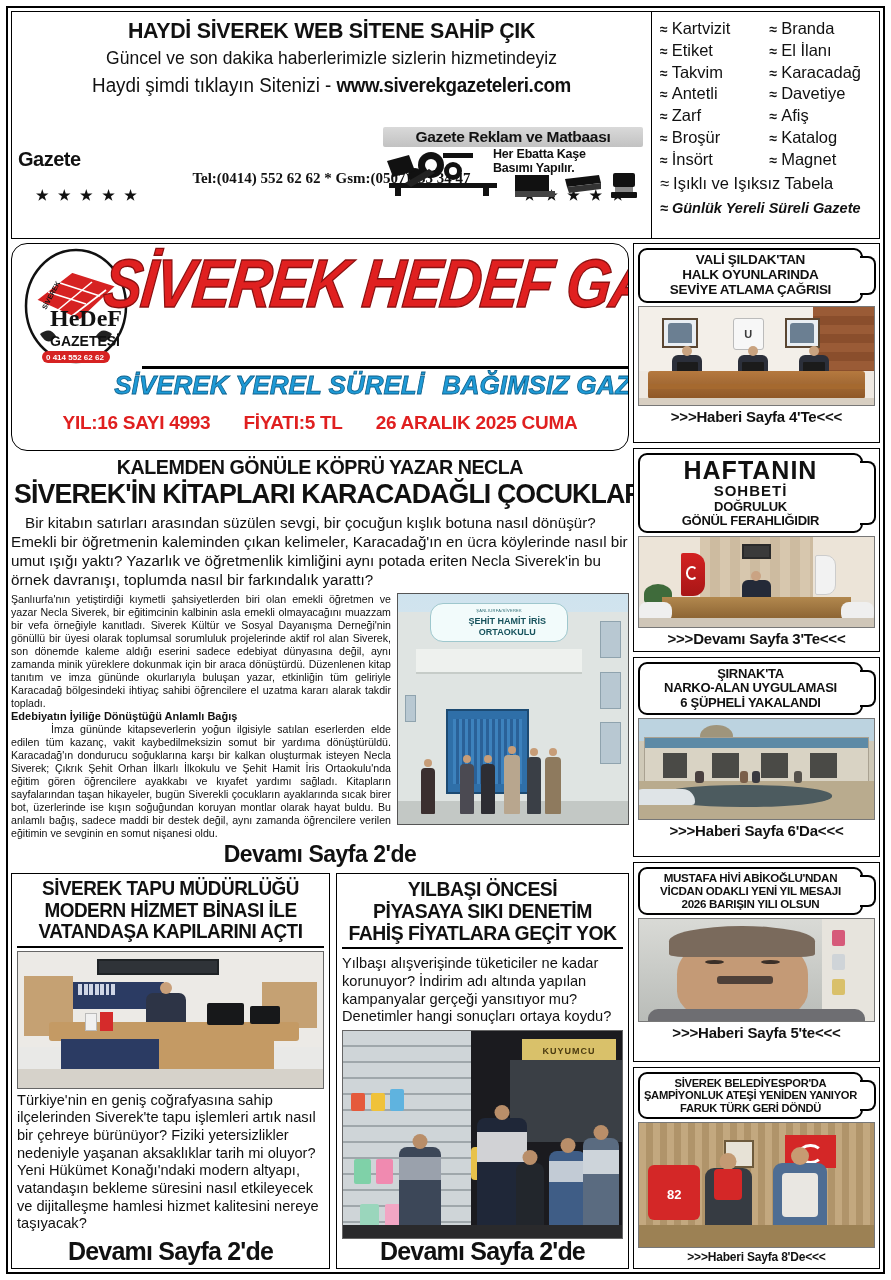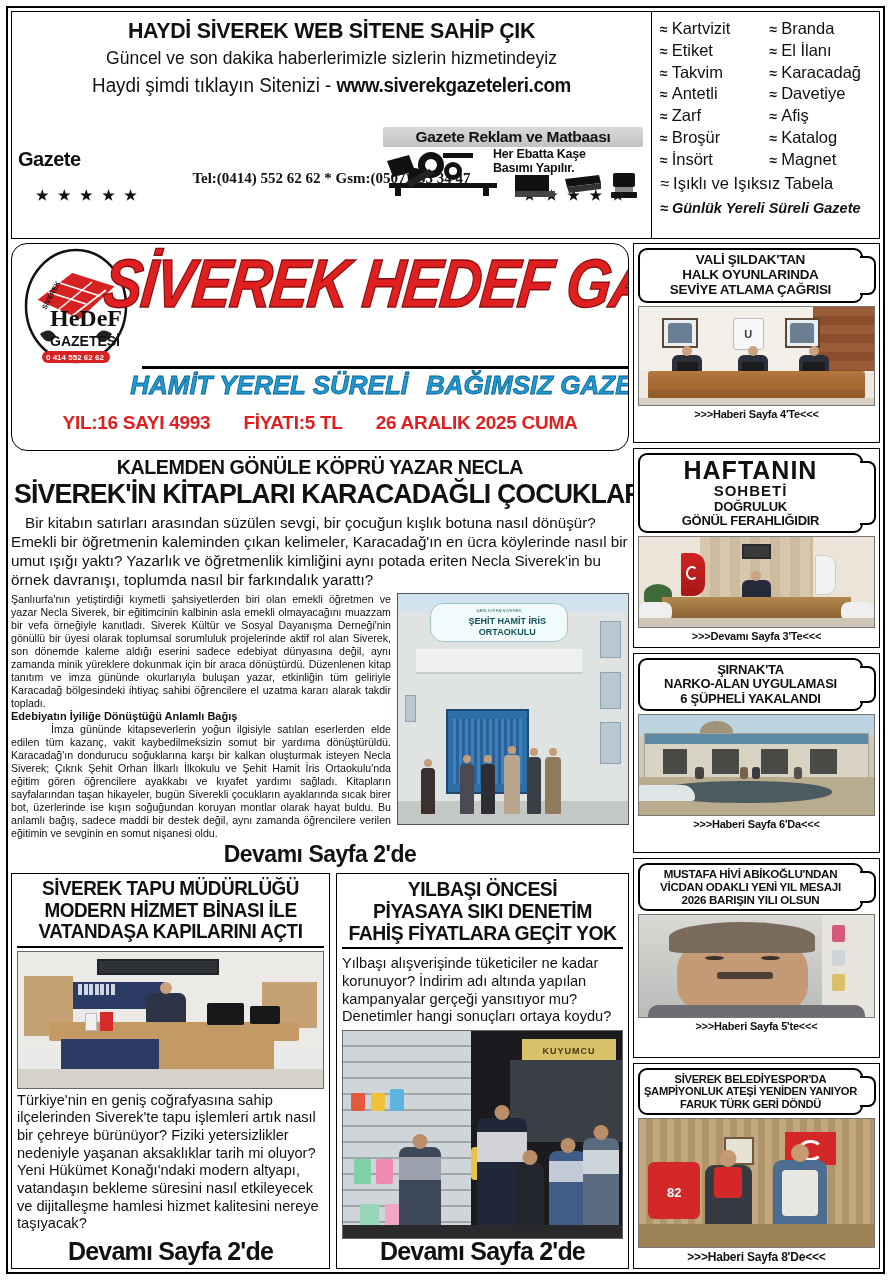--- a/index.html
+++ b/index.html
@@ -378,21 +378,21 @@
   }
   .card-photo {
     border: 1px solid #777;
     overflow: hidden;
     position: relative;
     margin-top: 3px;
   }
   .card-ref {
     text-align: center;
     font-weight: 700;
-    font-size: 11px;
+    font-size: 15px;
     margin-top: 2px;
     letter-spacing: -0.2px;
   }
   .card.c5 .card-ref { font-size: 12px; }
 
   
   .ph { position: absolute; inset: 0; }
 
   
   .sc-school { background: linear-gradient(180deg,#cfe3ee 0%,#d7e6ef 30%,#c9cfcf 100%); }
@@ -684,21 +684,21 @@
           <text x="30" y="78" font-family="Liberation Serif, serif" font-size="24" font-weight="700" fill="#111">HeDeF</text>
           <path d="M20 86 q10 -8 16 2 q-8 12 -16 -2 Z" fill="#222"></path>
           <path d="M92 86 q-10 -8 -16 2 q8 12 16 -2 Z" fill="#222"></path>
           <text x="30" y="98" font-family="Liberation Sans, sans-serif" font-size="14" font-weight="700" fill="#111">GAZETESİ</text>
           <rect x="22" y="103" width="68" height="12" rx="6" fill="#d62222"></rect>
           <text x="26" y="112" font-family="Liberation Sans, sans-serif" font-size="8" font-weight="700" fill="#fff">0 414 552 62 62</text>
         </svg>
 
         <div class="mh-title">SİVEREK HEDEF GAZETESİ</div>
         <div class="mh-rule"></div>
-        <div class="mh-sub"><span>HAMİT YEREL SÜRELİ</span><span class="gap"></span><span>BAĞIMSIZ GAZETE</span></div>
+        <div class="mh-sub"><span>SİVEREK YEREL SÜRELİ</span><span class="gap"></span><span>BAĞIMSIZ GAZETE</span></div>
         <div class="mh-meta">
           <span>YIL:16  SAYI 4993</span>
           <span>FİYATI:5 TL</span>
           <span>26 ARALIK 2025 CUMA</span>
         </div>
       </div>
 
       <div class="lead">
         <div class="lead-kicker">KALEMDEN GÖNÜLE KÖPRÜ YAZAR NECLA</div>
         <div class="lead-head">SİVEREK'İN KİTAPLARI KARACADAĞLI ÇOCUKLARI ISITIYOR</div>

